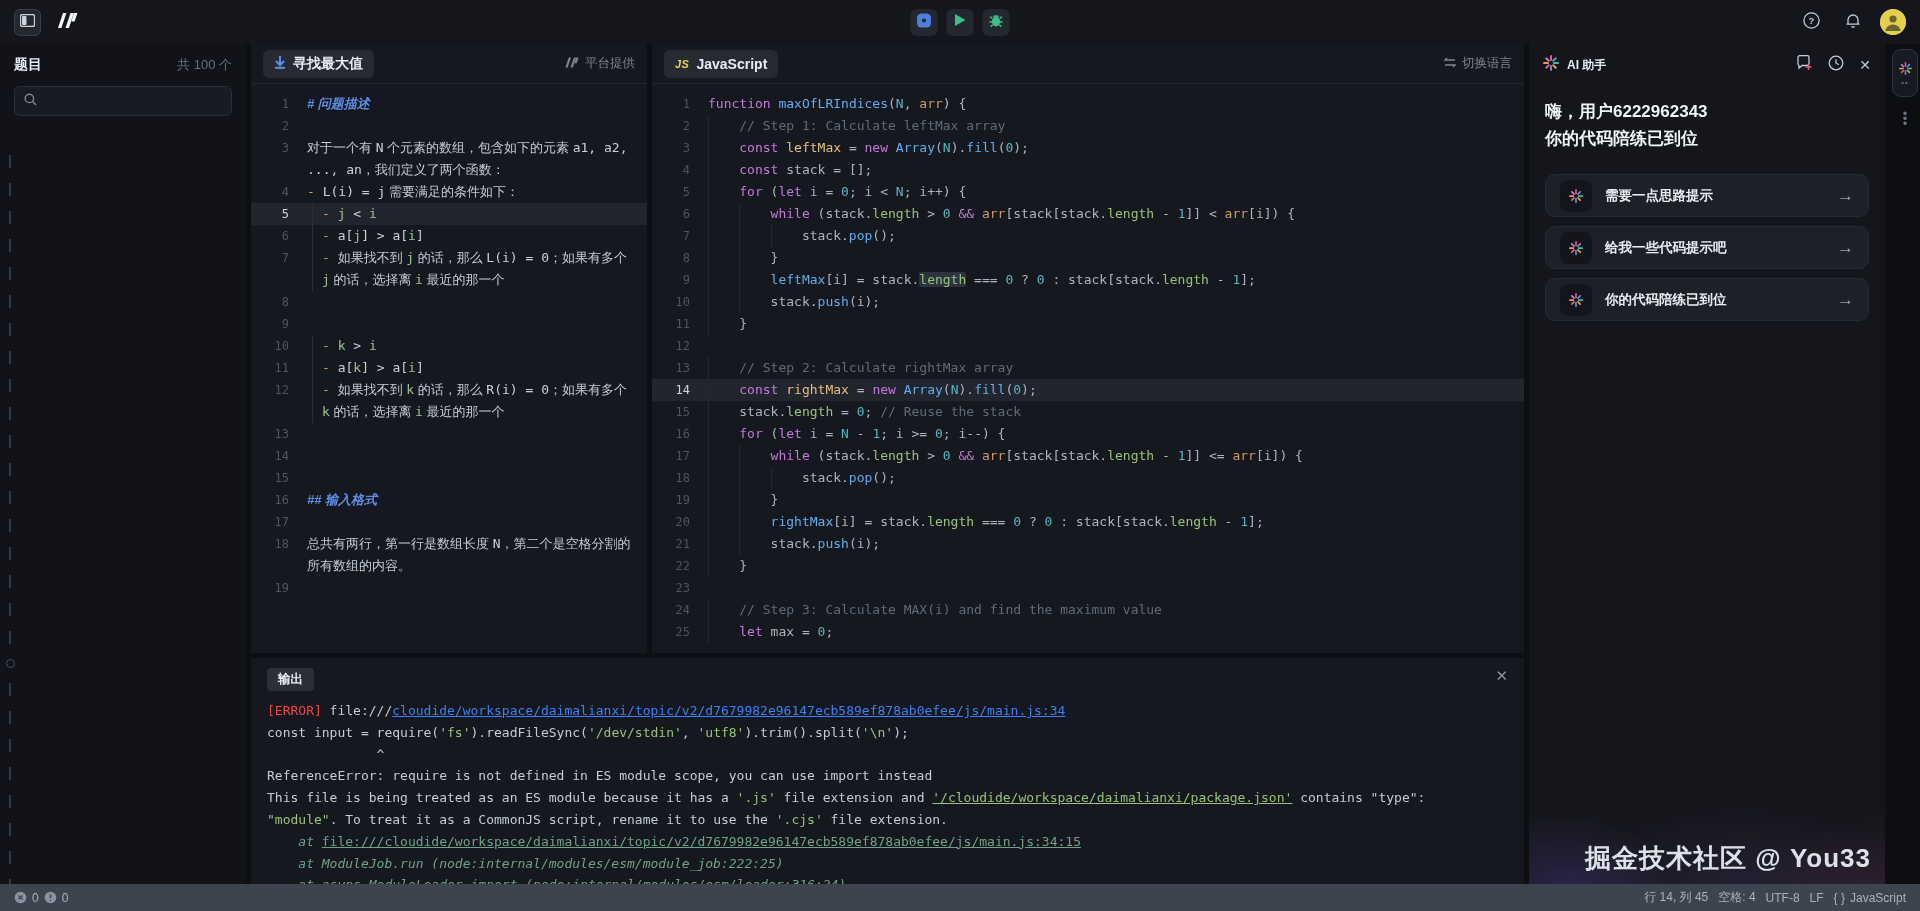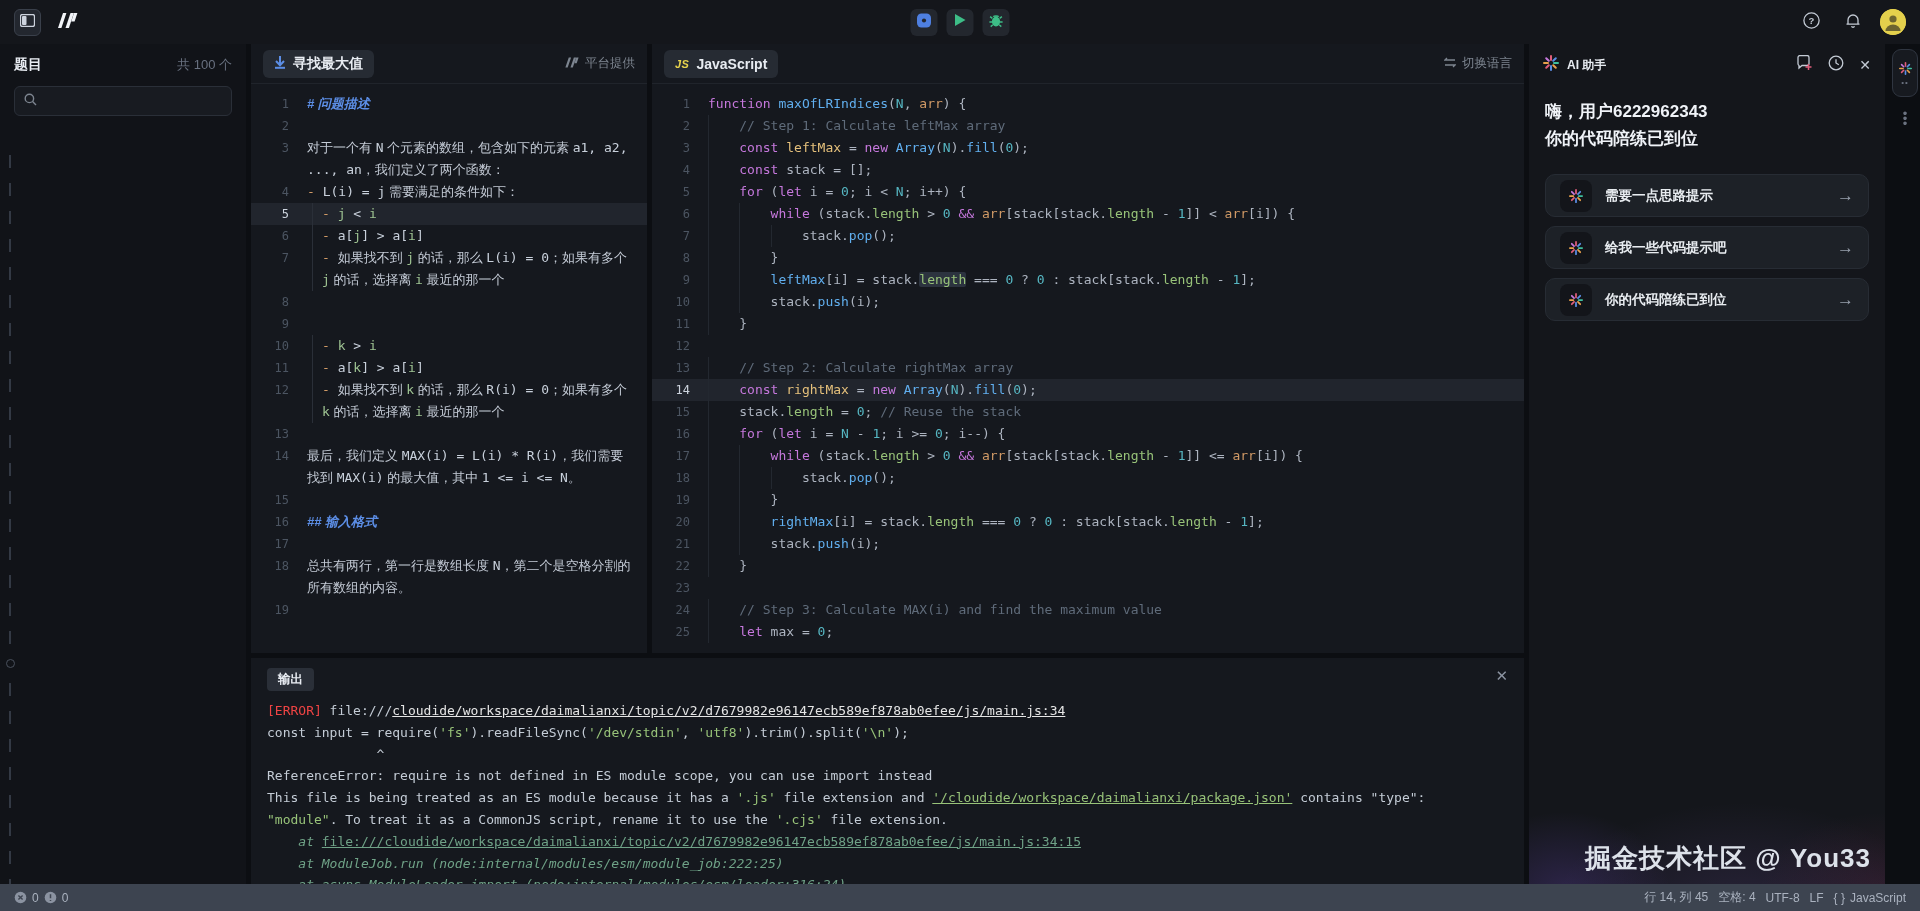--- a/index.html
+++ b/index.html
@@ -67,21 +67,21 @@
   .js-badge { color:#e8d44d; font-weight:bold; font-size:11px; font-style:italic; letter-spacing:.5px; }
 
   
   .output { grid-column:2/4; grid-row:2; position:relative; padding:10px 16px 0 16px; }
   .out-tab { display:inline-block; background:#2a2f38; border-radius:4px; padding:3px 11px; color:#e8ecf2;
              font-size:12.5px; font-weight:bold; cursor:pointer; }
   .out-close { position:absolute; right:16px; top:10px; color:#8b93a1; font-size:15px; cursor:pointer; line-height:1; }
   .out-body { margin-top:9px; font-family:"DejaVu Sans Mono","Liberation Mono",monospace; font-size:13px; }
   .out-line { white-space:pre; line-height:21.8px; color:#c4ccd6; }
   .os-err { color:#ef4444; } .os-d { color:#c4ccd6; } .os-s { color:#98c379; }
-  .os-lnk { color:#e5e5e5; text-decoration:underline; cursor:pointer; }
+  .os-lnk { color:#3b82f6; text-decoration:underline; cursor:pointer; }
   .os-slnk { color:#98c379; text-decoration:underline; cursor:pointer; }
   .os-tr { color:#6fa287; font-style:italic; }
   .os-trlnk { color:#6fa287; text-decoration:underline; cursor:pointer; }
 
   
   .ai { grid-column:4; grid-row:1/3; background:#14161b; position:relative; overflow:hidden; }
   .ai-head { height:42px; display:flex; align-items:center; padding:0 14px; gap:8px; }
   .ai-title { font-size:12px; font-weight:bold; color:#e8ecf2; }
   .ai-head-icons { margin-left:auto; display:flex; align-items:center; gap:15px; }
   .ai-greet { margin:12px 16px 22px; font-size:17px; font-weight:bold; color:#f0f3f8; line-height:27px; }
@@ -303,21 +303,20 @@
           <div class="ed-row">
             <div class="gut">12</div>
             <div class="pl-content ind"><span class="ds-b">- </span><span class="ds-d">如果找不到 </span><span class="ds-gi">k</span><span class="ds-d"> 的话，那么 </span><span class="ds-cd">R(i) = 0</span><span class="ds-d">；如果有多个 </span><span class="ds-gi">k</span><span class="ds-d"> 的话，选择离 </span><span class="ds-gi">i</span><span class="ds-d"> 最近的那一个</span></div>
           </div>
           <div class="ed-row">
             <div class="gut">13</div>
             <div class="pl-content"></div>
           </div>
           <div class="ed-row">
             <div class="gut">14</div>
-            <div class="pl-content"><span class="ds-d">最后，我们定义 </span><span class="ds-cd">MAX(i) = L(i) * R(i)</span><span class="ds-d">，我们需要找到 </span><span class="ds-cd">MAX(i)</span><span class="ds-d"> 的最大值，其中 </span><span class="ds-cd">1 &lt;= i &lt;= N</span><span class="ds-d">。</span></div>
           </div>
           <div class="ed-row">
             <div class="gut">15</div>
             <div class="pl-content"></div>
           </div>
           <div class="ed-row">
             <div class="gut">16</div>
             <div class="pl-content"><span class="ds-h">## 输入格式</span></div>
           </div>
           <div class="ed-row">

